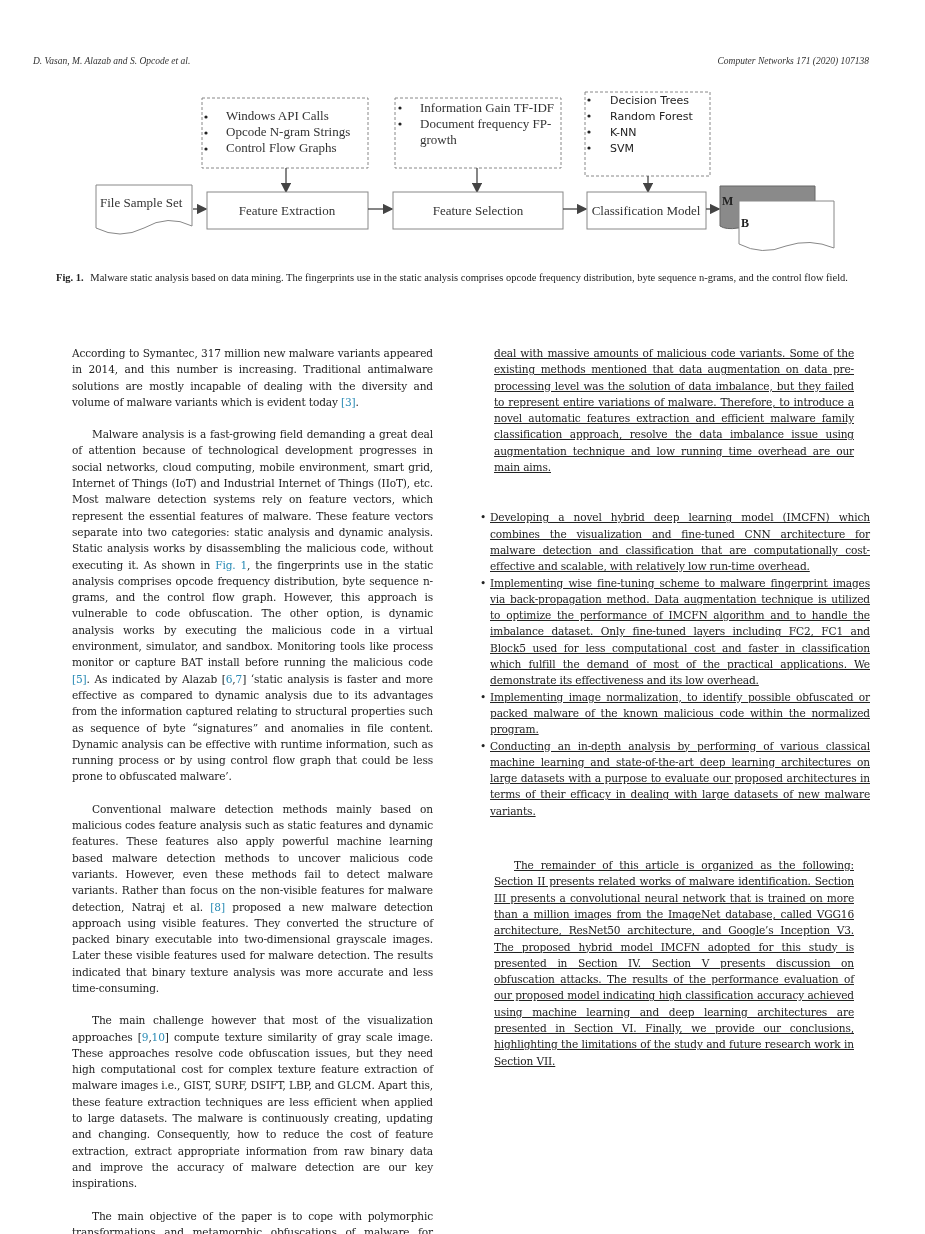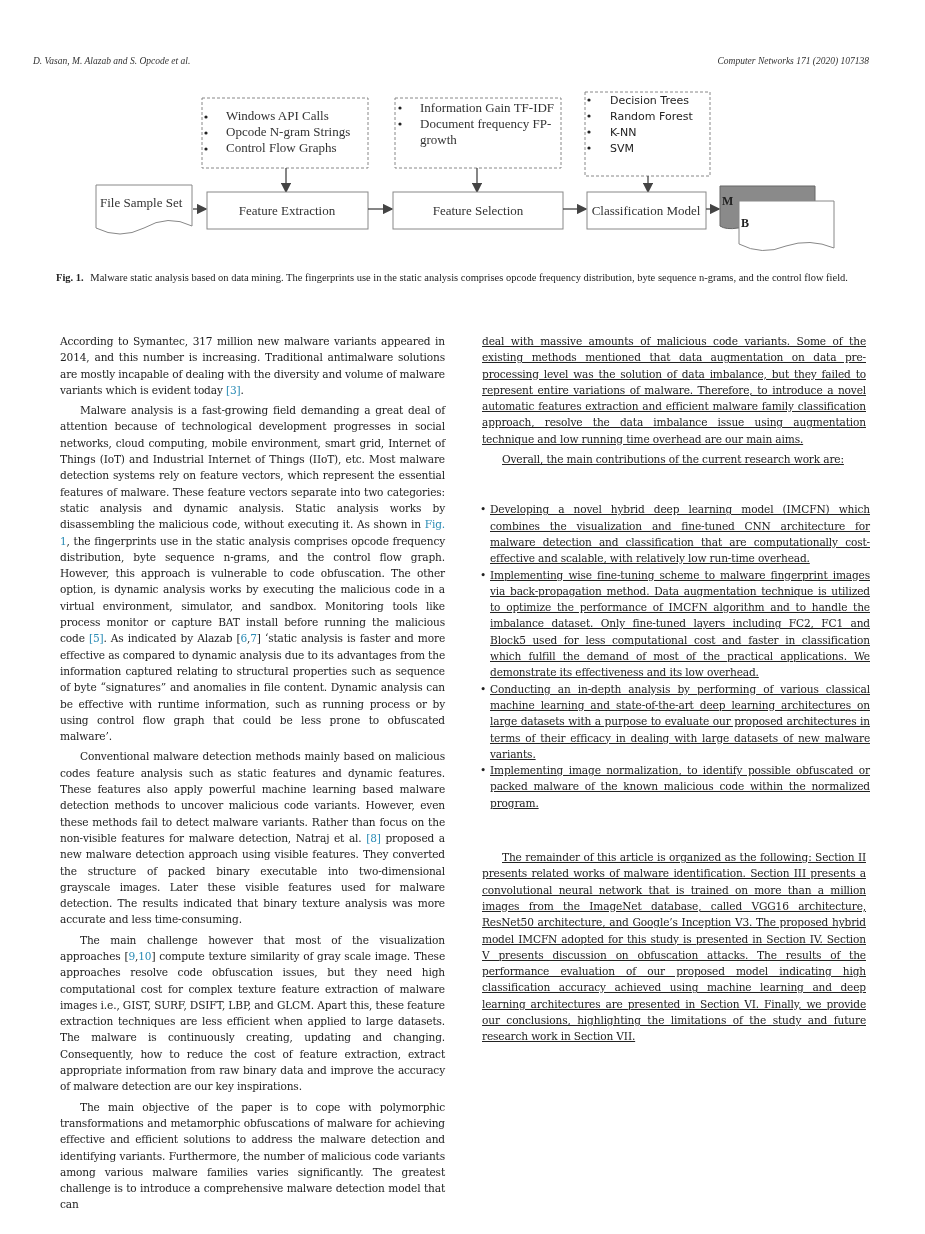--- a/index.html
+++ b/index.html
@@ -13,21 +13,21 @@
   .fig-text { font-family:"Liberation Serif", serif; font-size:13px; fill:#333; }
   .fig-sans { font-family:"DejaVu Sans", sans-serif; font-size:11px; fill:#222; }
   .fig-bold { font-family:"Liberation Serif", serif; font-size:12px; font-weight:bold; fill:#222; }
 
   .caption { position:absolute; left:56px; top:270px; width:815px; font-family:"Liberation Serif", serif; font-size:10.5px; line-height:16px; color:#222; }
   .caption .lbl { font-weight:bold; margin-right:4px; }
 
   .col { position:absolute; font-family:"DejaVu Serif", serif; font-size:10.6px; line-height:16.3px; color:#222; text-align:justify; hyphens:auto; letter-spacing:-0.15px; }
   .col-left { left:56px; top:329px; width:393px; }
   .col-right { left:478px; top:329px; width:392px;text-decoration:underline; }
-  .col p { margin:4px; text-indent:0; }
+  .col p { margin:16px; text-indent:0; }
   .col p.ind { text-indent:20px; }
   .ref { color:#2a8bb5; }
 
   ul.contrib { list-style:none; margin:34px 0 0 0; padding:0; }
   ul.contrib li { position:relative; padding-left:12px; margin:0; }
   ul.contrib li::before { content:"•"; position:absolute; left:2px; top:0; }
   .remainder { margin-top:38px !important; }
 </style>
 </head>
 <body>
@@ -120,21 +120,20 @@
 <div class="col col-left">
   <p><span>According to Symantec, 317 million new malware variants appeared in 2014, and this number is increasing. Traditional antimalware solutions are mostly incapable of dealing with the diversity and volume of malware variants which is evident today </span><a class="ref">[3]</a><span>.</span></p>
   <p class="ind"><span>Malware analysis is a fast-growing field demanding a great deal of attention because of technological development progresses in social networks, cloud computing, mobile environment, smart grid, Internet of Things (IoT) and Industrial Internet of Things (IIoT), etc. Most malware detection systems rely on feature vectors, which represent the essential features of malware. These feature vectors separate into two categories: static analysis and dynamic analysis. Static analysis works by disassembling the malicious code, without executing it. As shown in </span><a class="ref">Fig. 1</a><span>, the fingerprints use in the static analysis comprises opcode frequency distribution, byte sequence n-grams, and the control flow graph. However, this approach is vulnerable to code obfuscation. The other option, is dynamic analysis works by executing the malicious code in a virtual environment, simulator, and sandbox. Monitoring tools like process monitor or capture BAT install before running the malicious code </span><a class="ref">[5]</a><span>. As indicated by Alazab [</span><a class="ref">6</a><span>,</span><a class="ref">7</a><span>] ‘static analysis is faster and more effective as compared to dynamic analysis due to its advantages from the information captured relating to structural properties such as sequence of byte “signatures” and anomalies in file content. Dynamic analysis can be effective with runtime information, such as running process or by using control flow graph that could be less prone to obfuscated malware’.</span></p>
   <p class="ind"><span>Conventional malware detection methods mainly based on malicious codes feature analysis such as static features and dynamic features. These features also apply powerful machine learning based malware detection methods to uncover malicious code variants. However, even these methods fail to detect malware variants. Rather than focus on the non-visible features for malware detection, Natraj et al. </span><a class="ref">[8]</a><span> proposed a new malware detection approach using visible features. They converted the structure of packed binary executable into two-dimensional grayscale images. Later these visible features used for malware detection. The results indicated that binary texture analysis was more accurate and less time-consuming.</span></p>
   <p class="ind"><span>The main challenge however that most of the visualization approaches [</span><a class="ref">9</a><span>,</span><a class="ref">10</a><span>] compute texture similarity of gray scale image. These approaches resolve code obfuscation issues, but they need high computational cost for complex texture feature extraction of malware images i.e., GIST, SURF, DSIFT, LBP, and GLCM. Apart this, these feature extraction techniques are less efficient when applied to large datasets. The malware is continuously creating, updating and changing. Consequently, how to reduce the cost of feature extraction, extract appropriate information from raw binary data and improve the accuracy of malware detection are our key inspirations.</span></p>
   <p class="ind">The main objective of the paper is to cope with polymorphic transformations and metamorphic obfuscations of malware for achieving effective and efficient solutions to address the malware detection and identifying variants. Furthermore, the number of malicious code variants among various malware families varies significantly. The greatest challenge is to introduce a comprehensive malware detection model that can</p>
 </div>
 
 <div class="col col-right">
   <p>deal with massive amounts of malicious code variants. Some of the existing methods mentioned that data augmentation on data pre-processing level was the solution of data imbalance, but they failed to represent entire variations of malware. Therefore, to introduce a novel automatic features extraction and efficient malware family classification approach, resolve the data imbalance issue using augmentation technique and low running time overhead are our main aims.</p>
-  <p class="ind">Overall, the main contributions of the current research work are:</p>
   <ul class="contrib">
     <li>Developing a novel hybrid deep learning model (IMCFN) which combines the visualization and fine-tuned CNN architecture for malware detection and classification that are computationally cost-effective and scalable, with relatively low run-time overhead.</li>
     <li>Implementing wise fine-tuning scheme to malware fingerprint images via back-propagation method. Data augmentation technique is utilized to optimize the performance of IMCFN algorithm and to handle the imbalance dataset. Only fine-tuned layers including FC2, FC1 and Block5 used for less computational cost and faster in classification which fulfill the demand of most of the practical applications. We demonstrate its effectiveness and its low overhead.</li>
+    <li>Implementing image normalization, to identify possible obfuscated or packed malware of the known malicious code within the normalized program.</li>
     <li>Conducting an in-depth analysis by performing of various classical machine learning and state-of-the-art deep learning architectures on large datasets with a purpose to evaluate our proposed architectures in terms of their efficacy in dealing with large datasets of new malware variants.</li>
-    <li>Implementing image normalization, to identify possible obfuscated or packed malware of the known malicious code within the normalized program.</li>
   </ul>
   <p class="ind remainder">The remainder of this article is organized as the following: Section II presents related works of malware identification. Section III presents a convolutional neural network that is trained on more than a million images from the ImageNet database, called VGG16 architecture, ResNet50 architecture, and Google’s Inception V3. The proposed hybrid model IMCFN adopted for this study is presented in Section IV. Section V presents discussion on obfuscation attacks. The results of the performance evaluation of our proposed model indicating high classification accuracy achieved using machine learning and deep learning architectures are presented in Section VI. Finally, we provide our conclusions, highlighting the limitations of the study and future research work in Section VII.</p>
 </div>
 
 </body></html>

